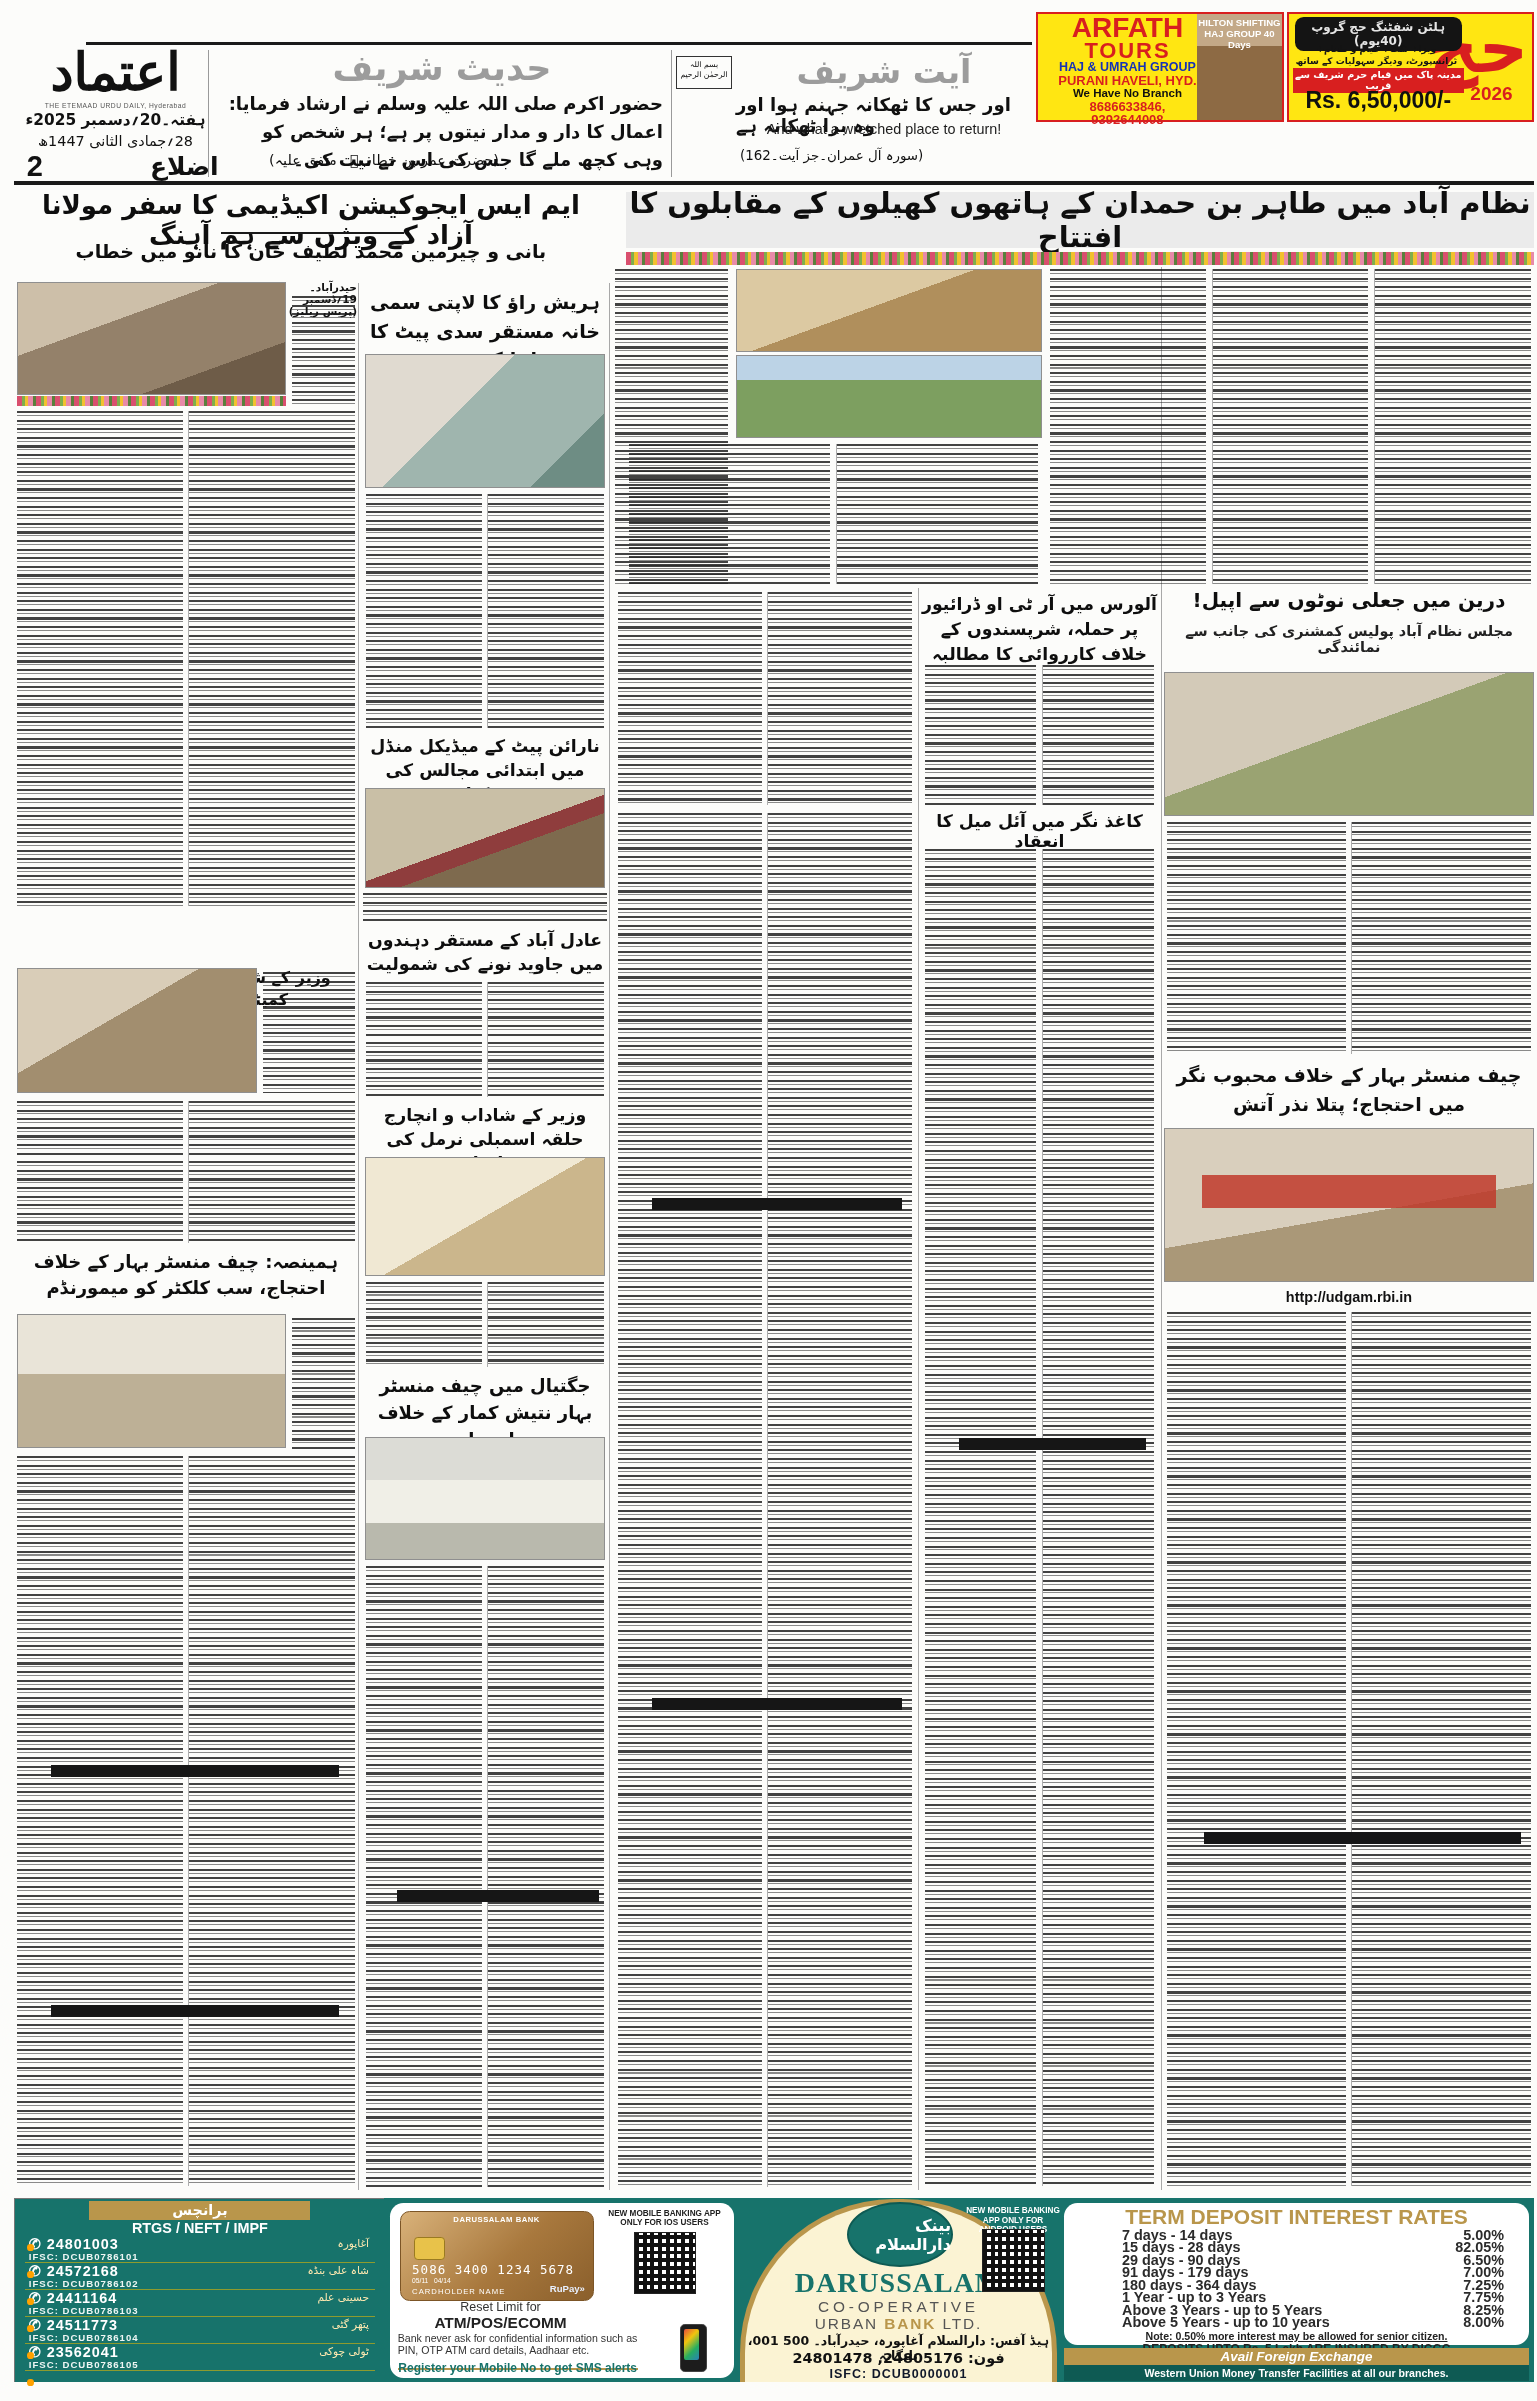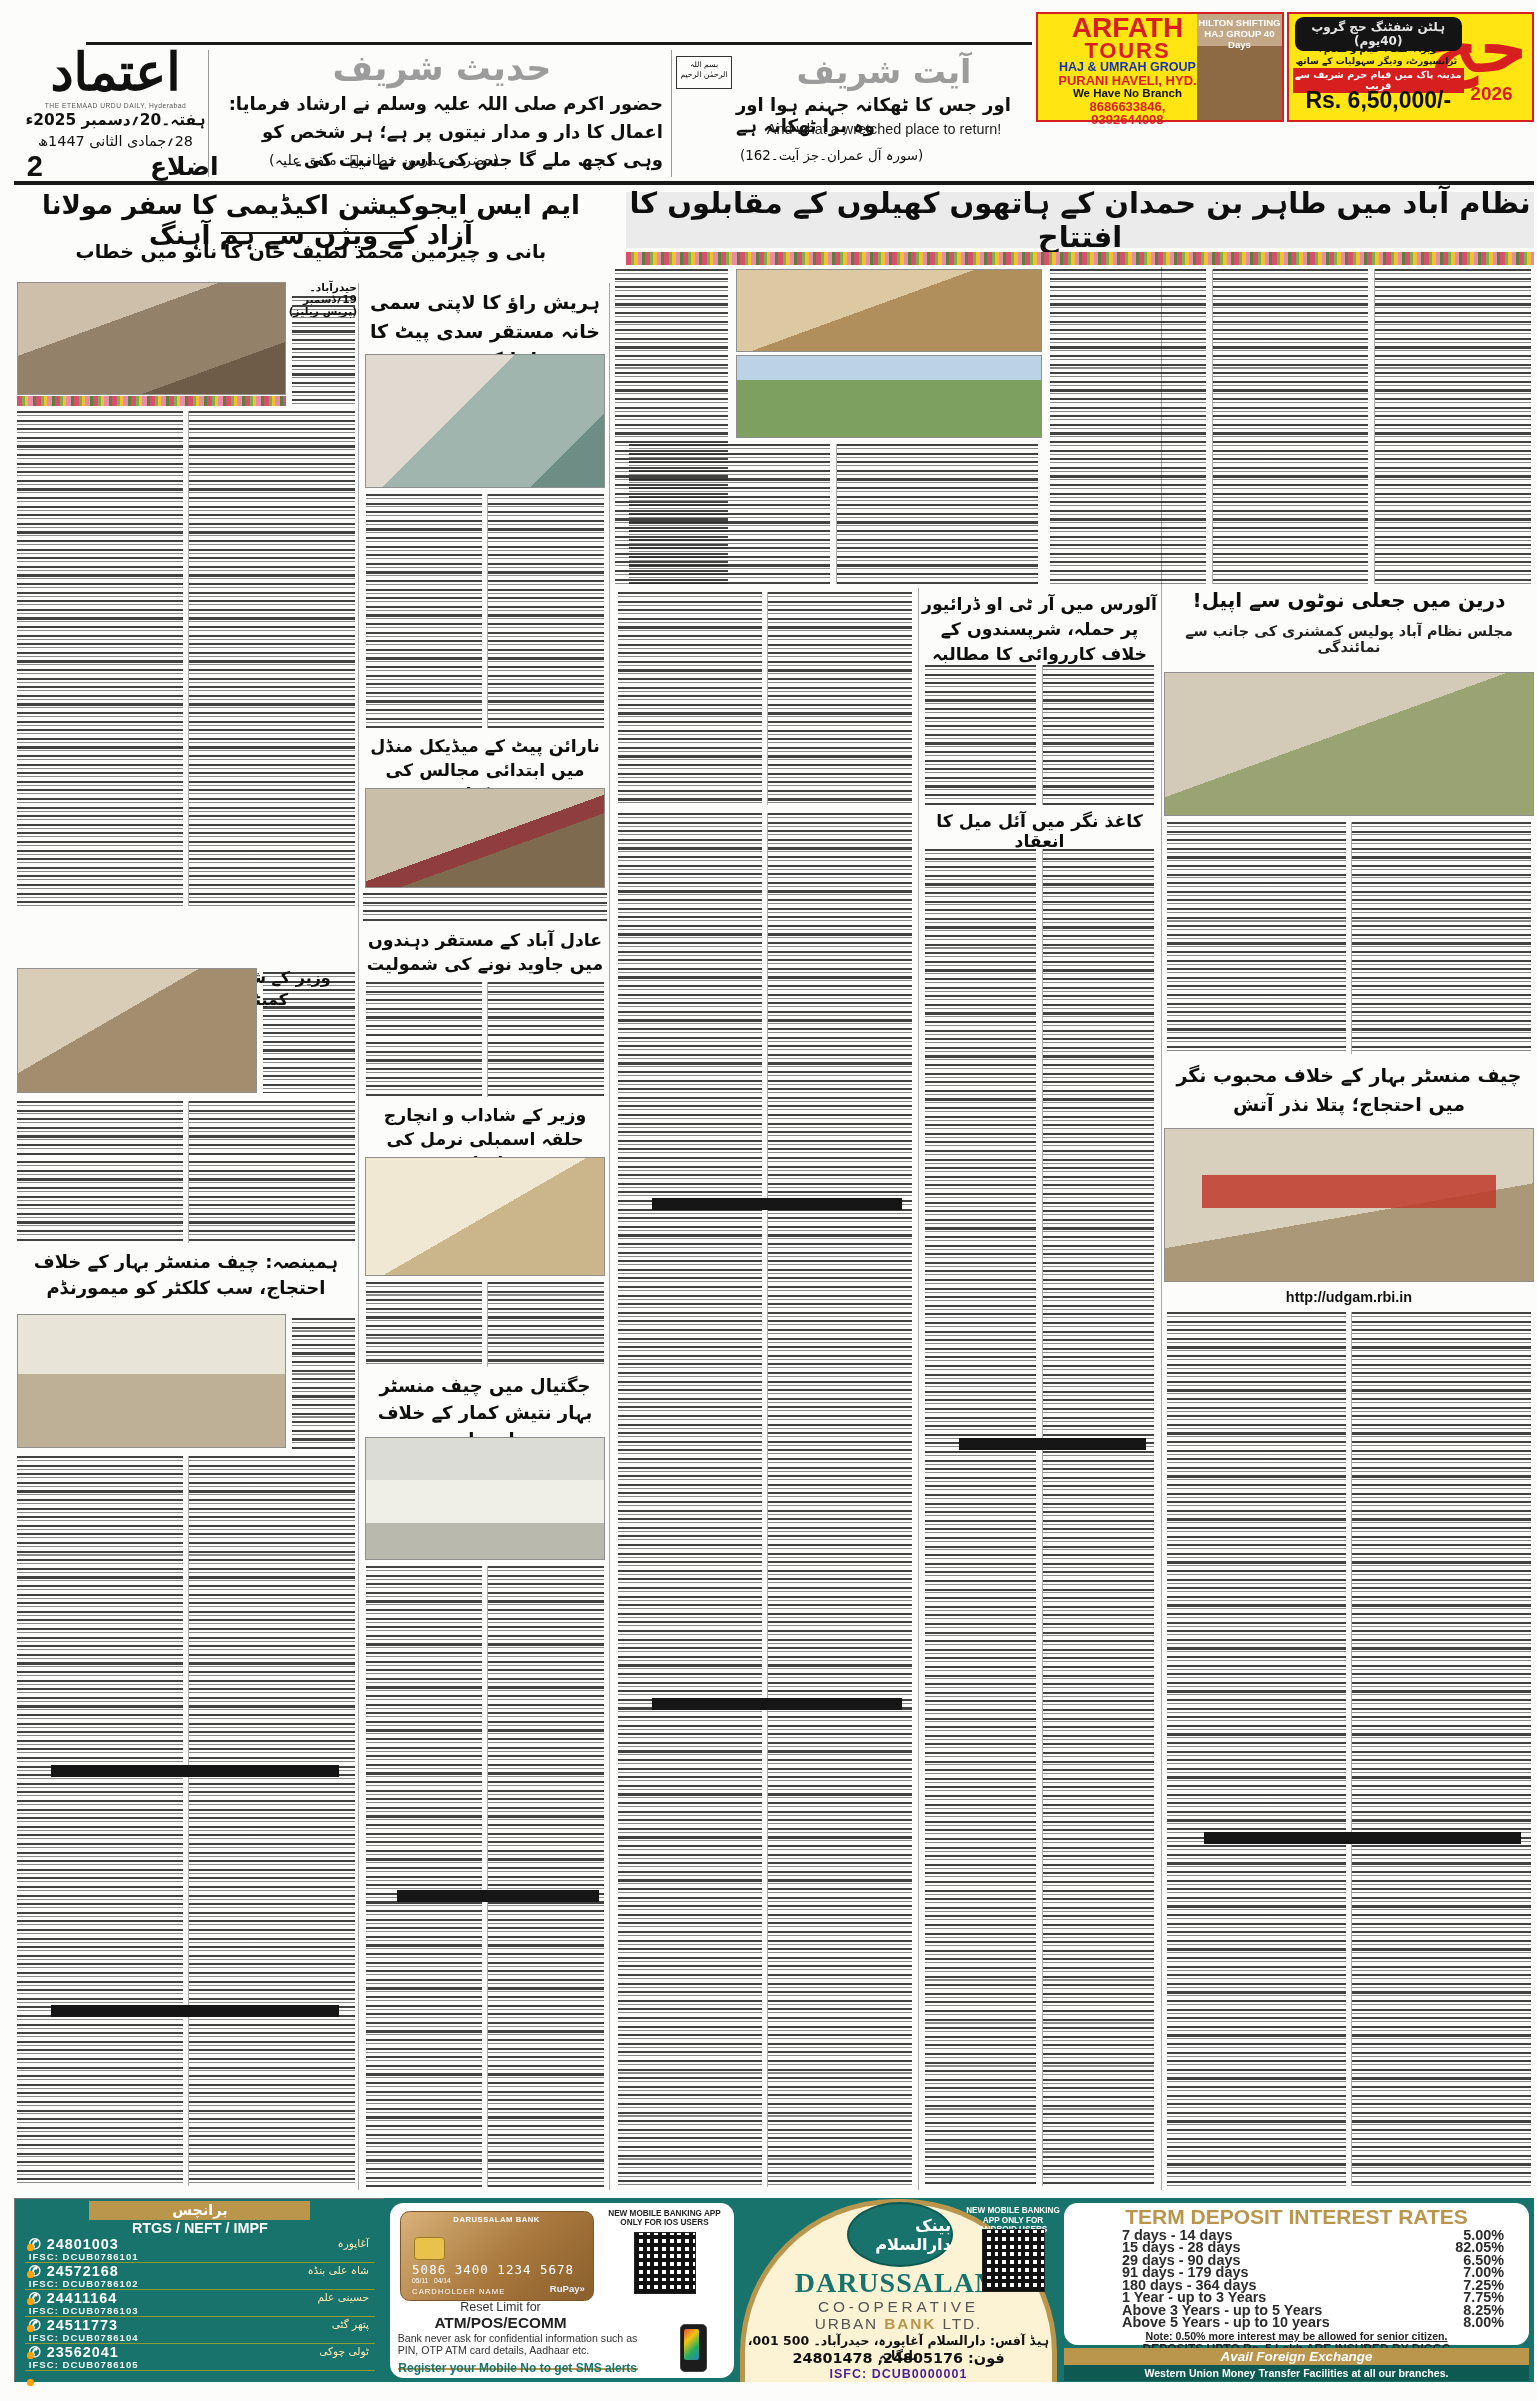--- a/index.html
+++ b/index.html
@@ -296,21 +296,21 @@
     </div>
   </div>
 
   <div class="abs" style="left:740px;top:2199px;width:317px;height:183px;background:#fbf3d3;border:5.8px solid #b9964b;border-bottom:none;border-radius:154px 154px 0 0;box-sizing:border-box;"></div>
   <div class="abs teal urdu" style="left:847px;top:2202px;width:102px;height:61px;border-radius:50%;color:#fff;font-size:16.3px;font-weight:bold;display:flex;align-items:center;justify-content:center;border:2.9px solid #0e5a53;">بینک دارالسلام</div>
   <div class="abs" style="left:745px;top:2267px;width:307px;text-align:center;font-size:28px;font-weight:bold;color:#17736b;letter-spacing:1px;font-family:'Liberation Serif',serif;">DARUSSALAM</div>
   <div class="abs" style="left:745px;top:2298px;width:307px;text-align:center;font-size:15.4px;color:#555;letter-spacing:3.8px;">CO-OPERATIVE</div>
   <div class="abs" style="left:745px;top:2315px;width:307px;text-align:center;font-size:15.4px;color:#555;letter-spacing:1.9px;"><span>URBAN </span><span style="color:#b9964b;font-weight:bold;">BANK</span><span> LTD.</span></div>
   <div class="abs urdu" style="left:742px;top:2333px;width:313px;text-align:center;font-size:12.5px;font-weight:bold;color:#111;">ہیڈ آفس: دارالسلام آغاپورہ، حیدرآباد۔ 500 001، تلنگانہ</div>
   <div class="abs urdu" style="left:745px;top:2350px;width:307px;text-align:center;font-size:14.4px;font-weight:bold;color:#111;">فون: 24805176, 24801478</div>
-  <div class="abs" style="left:745px;top:2367px;width:307px;text-align:center;font-size:12.5px;font-weight:bold;color:#4c1d95;letter-spacing:1px;">ISFC: DCUB0000001</div>
+  <div class="abs" style="left:745px;top:2367px;width:307px;text-align:center;font-size:12.5px;font-weight:bold;color:#0f172a;letter-spacing:1px;">ISFC: DCUB0000001</div>
 
   <div class="abs" style="left:965px;top:2206px;width:96px;text-align:center;font-size:8.2px;font-weight:bold;color:#fff;line-height:9.6px;">NEW MOBILE BANKING APP ONLY FOR ANDROID USERS</div>
   <div class="abs qr" style="left:982px;top:2229px;width:61px;height:61px;"></div>
 
   <div class="abs white-round" style="left:1064px;top:2203px;width:465px;height:142px;">
     <div style="text-align:center;font-size:21px;font-weight:bold;color:#b9964b;padding-top:1.9px;">TERM DEPOSIT INTEREST RATES</div>
     <div>
       <div class="rate-row">
           <span>7 days - 14 days</span>
           <span>5.00%</span>

